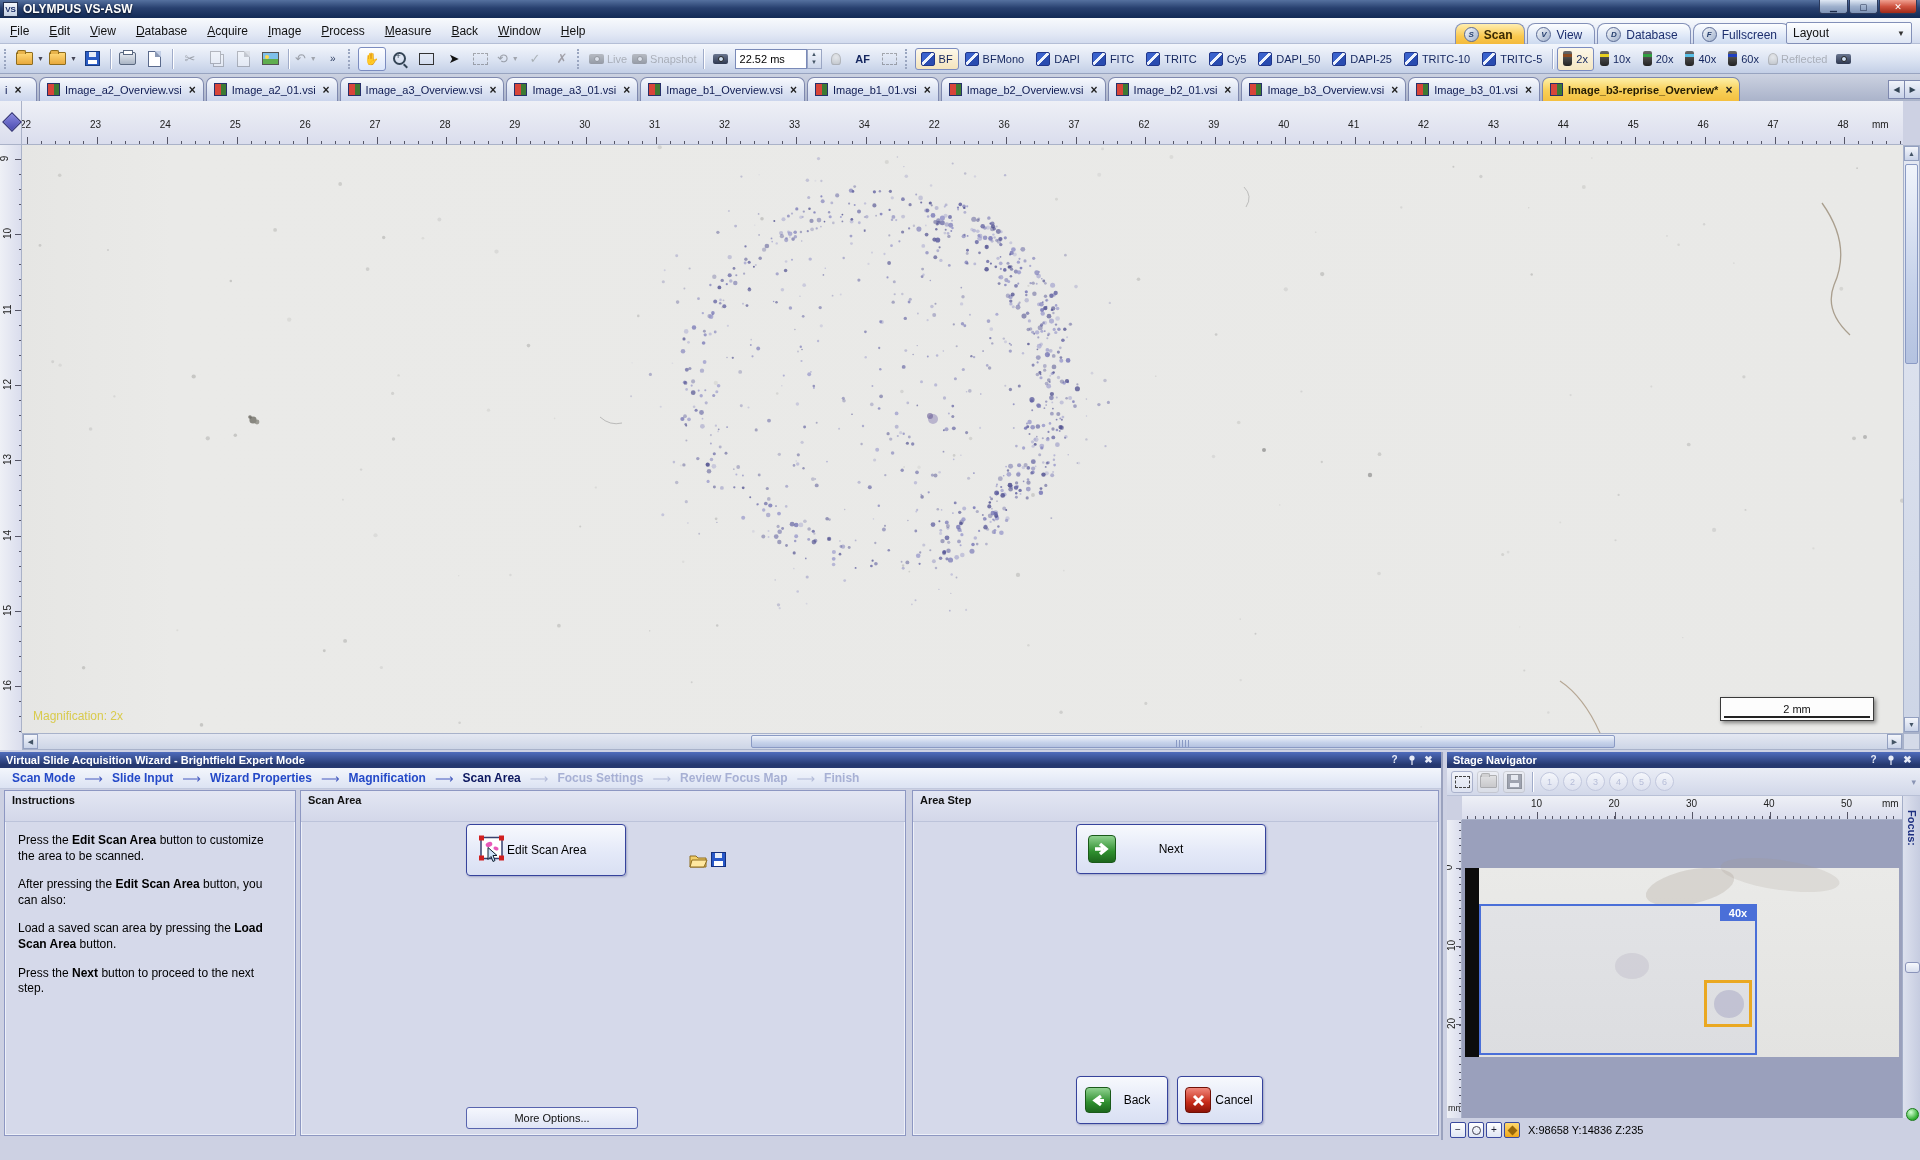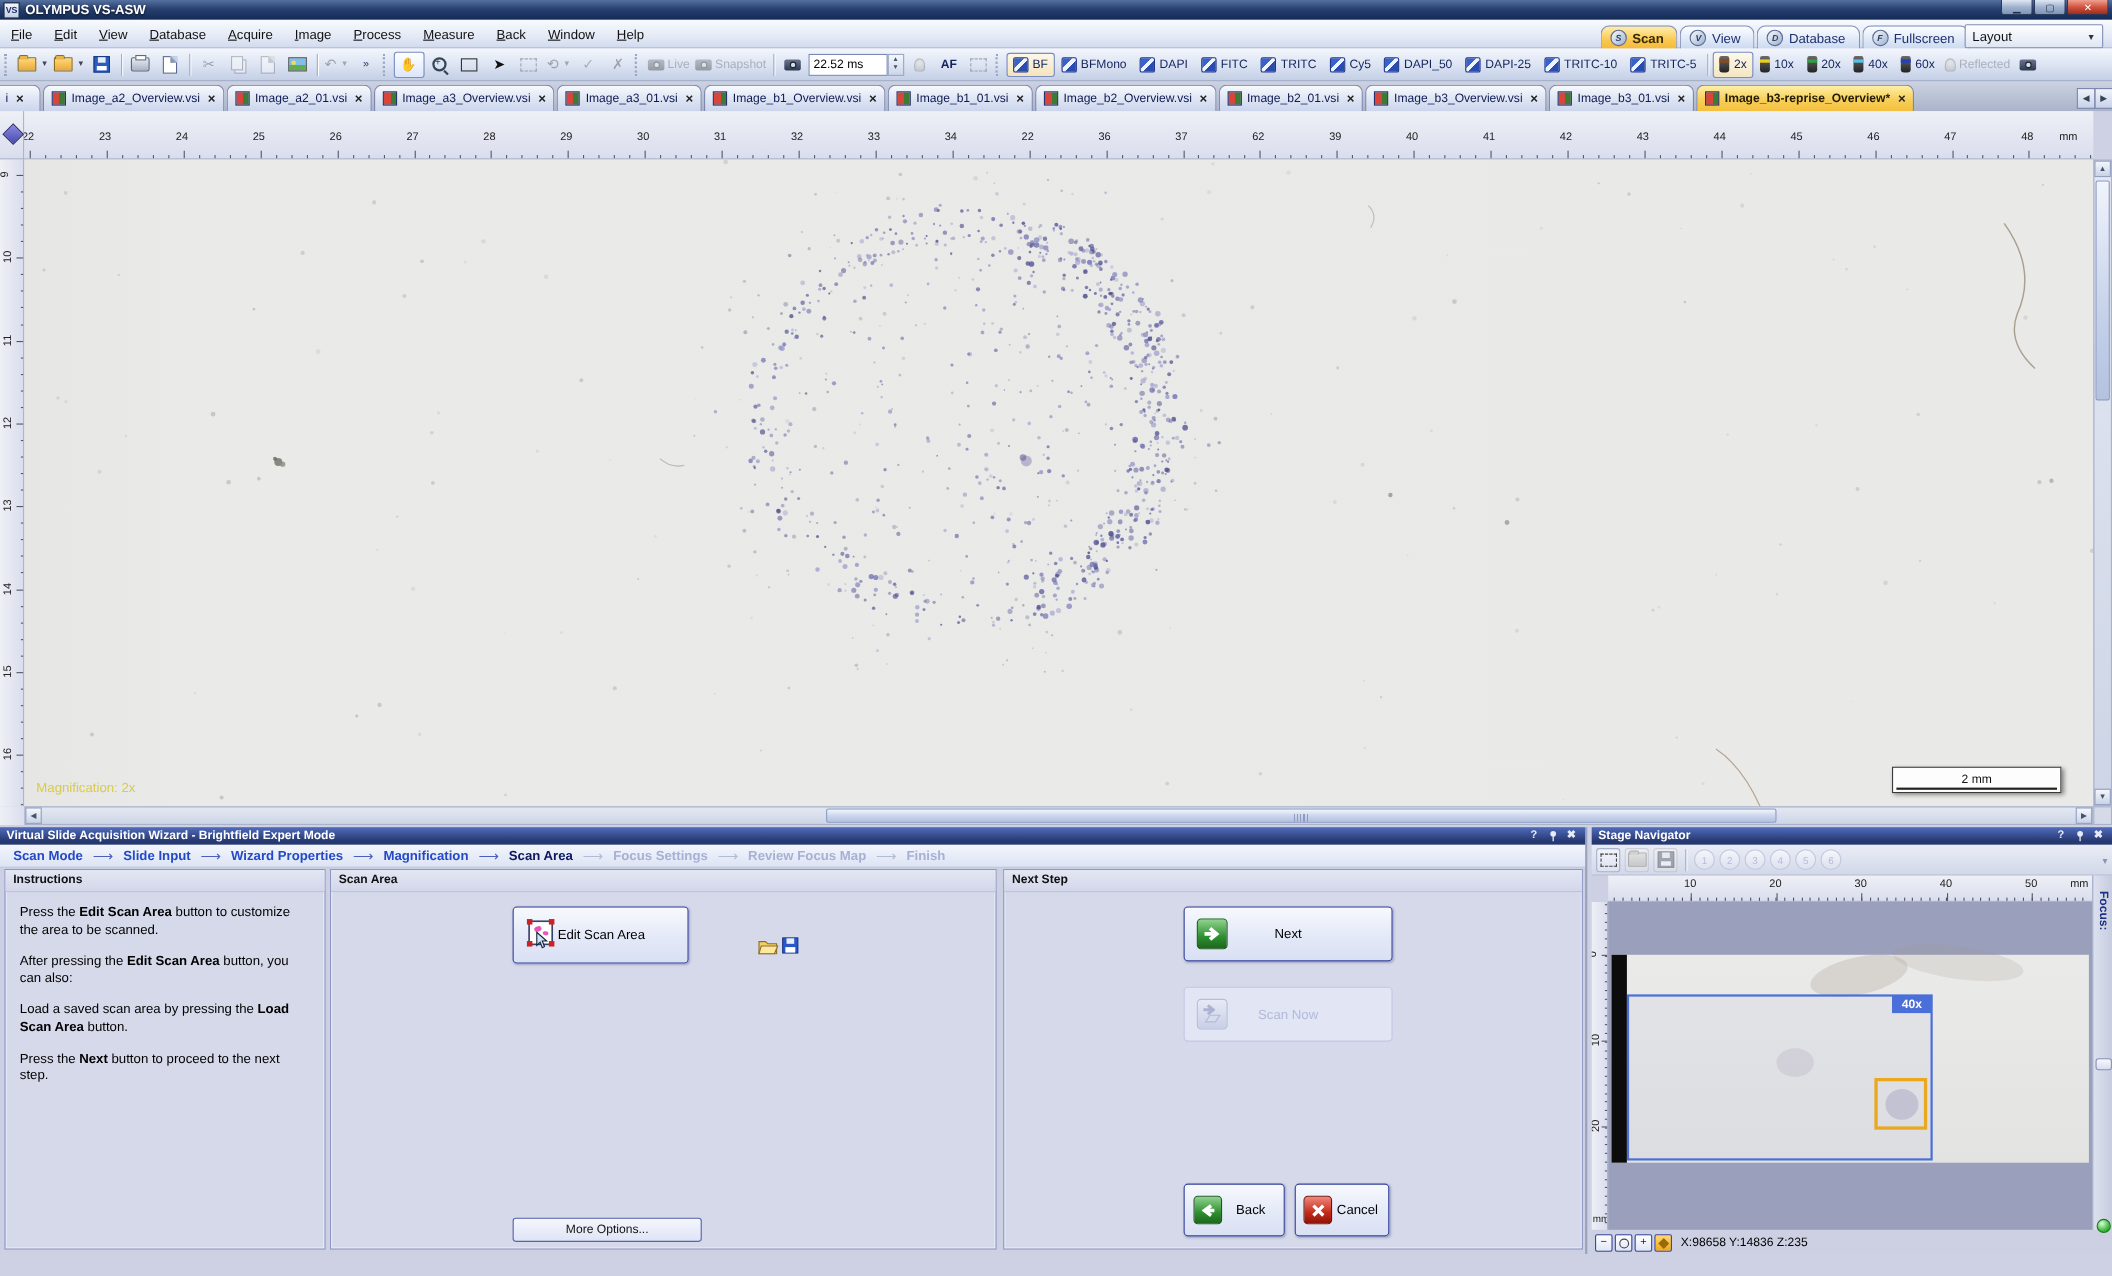--- a/index.html
+++ b/index.html
@@ -124,21 +124,21 @@
   .pt-btn{width:13px;height:12px;display:flex;align-items:center;justify-content:center;color:#e8ecf8;font-weight:bold;line-height:0;}
   #wiz-steps{position:absolute;left:0;top:16px;width:100%;height:21px;background:linear-gradient(#f3f6fc,#dce3f3);
     display:flex;align-items:center;gap:9px;padding-left:12px;font-size:12px;font-weight:bold;box-sizing:border-box;
     border-bottom:1px solid #c2c9de;}
   .step.link{color:#2449c8;}
   .step.current{color:#0d1860;}
   .step.future{color:#a7b0d4;}
   .step-arrow{color:#4a5fc0;font-weight:normal;font-size:13px;}
   .step-arrow.future{color:#b2bad8;}
   .panel{position:absolute;border:1px solid #8d97c2;background:#d5d9ea;box-shadow:inset 0 0 0 1px #edf0f8;box-sizing:border-box;}
-  .panel-h{height:20px;font-weight:bold;font-size:11px;padding:3px 7px 0;box-sizing:border-box;border-bottom:1px solid #bcc3da;
+  .panel-h{height:31px;font-weight:bold;font-size:11px;padding:3px 7px 0;box-sizing:border-box;border-bottom:1px solid #bcc3da;
     background:linear-gradient(#e3e6f3,#d3d7e9);}
   #instr-body{padding:11px 13px;font-size:12px;line-height:1.3;color:#000;}
   #instr-body p{margin:0 0 13px;}
   #instr-body ul{margin:0 0 13px;padding-left:22px;}
   #instr-body li{margin-bottom:3px;}
   .wbtn{position:absolute;border:1px solid #36439c;border-radius:4px;font-size:12px;color:#000;
     background:linear-gradient(#f7f9fd,#e4e9f8 55%,#d9e0f3);box-shadow:1px 1px 2px rgba(40,50,120,.3);
     display:flex;align-items:center;box-sizing:border-box;cursor:pointer;}
   .wbtn .blabel{position:absolute;left:0;right:0;text-align:center;}
   .wbtn .bicon{position:absolute;left:11px;top:50%;transform:translateY(-50%);}
@@ -1863,37 +1863,28 @@
             <rect x="4" y="1" width="7" height="5" fill="#e8eef8"></rect>
             <rect x="3" y="9" width="9" height="5" fill="#fff"></rect>
           </svg>
       </span>
       <div class="thin-btn" style="left:165px;top:316px;width:172px;height:22px;">
         <span>More Options...</span>
       </div>
     </div>
 
     <div class="panel" style="left:912px;top:38px;width:527px;height:346px;">
-      <div class="panel-h">Next Step</div>
+      <div class="panel-h">Area Step</div>
       <div class="wbtn" style="left:163px;top:33px;width:190px;height:50px;">
         <span class="bicon sqicon sq-green">
           <svg width="18" height="14" viewBox="0 0 18 14">
               <path d="M2 7 h8 M7 2 l6 5 -6 5" stroke="#fff" stroke-width="3.4" fill="none"></path>
             </svg>
         </span>
         <span class="blabel">Next</span>
-      </div>
-      <div class="wbtn disabled" style="left:163px;top:106px;width:190px;height:50px;">
-        <span class="bicon sqicon sq-gray">
-          <svg width="20" height="18" viewBox="0 0 20 18">
-              <path d="M2 5 h7 M6 1 l5 4 -5 4" stroke="#aab2d4" stroke-width="2.6" fill="none"></path>
-              <path d="M4 16 l4 -6 h9 l-4 6 Z" fill="#d6dbee" stroke="#b2bad8"></path>
-            </svg>
-        </span>
-        <span class="blabel">Scan Now</span>
       </div>
       <div class="wbtn" style="left:163px;top:285px;width:92px;height:48px;">
         <span class="bicon sqicon sq-green" style="width:24px;height:24px;left:8px;">
           <svg width="16" height="13" viewBox="0 0 16 13">
               <path d="M14 6.5 h-8 M11 2 L5 6.5 l6 4.5" stroke="#fff" stroke-width="3.2" fill="none"></path>
             </svg>
         </span>
         <span class="blabel" style="left:30px;">Back</span>
       </div>
       <div class="wbtn" style="left:264px;top:285px;width:86px;height:48px;">

